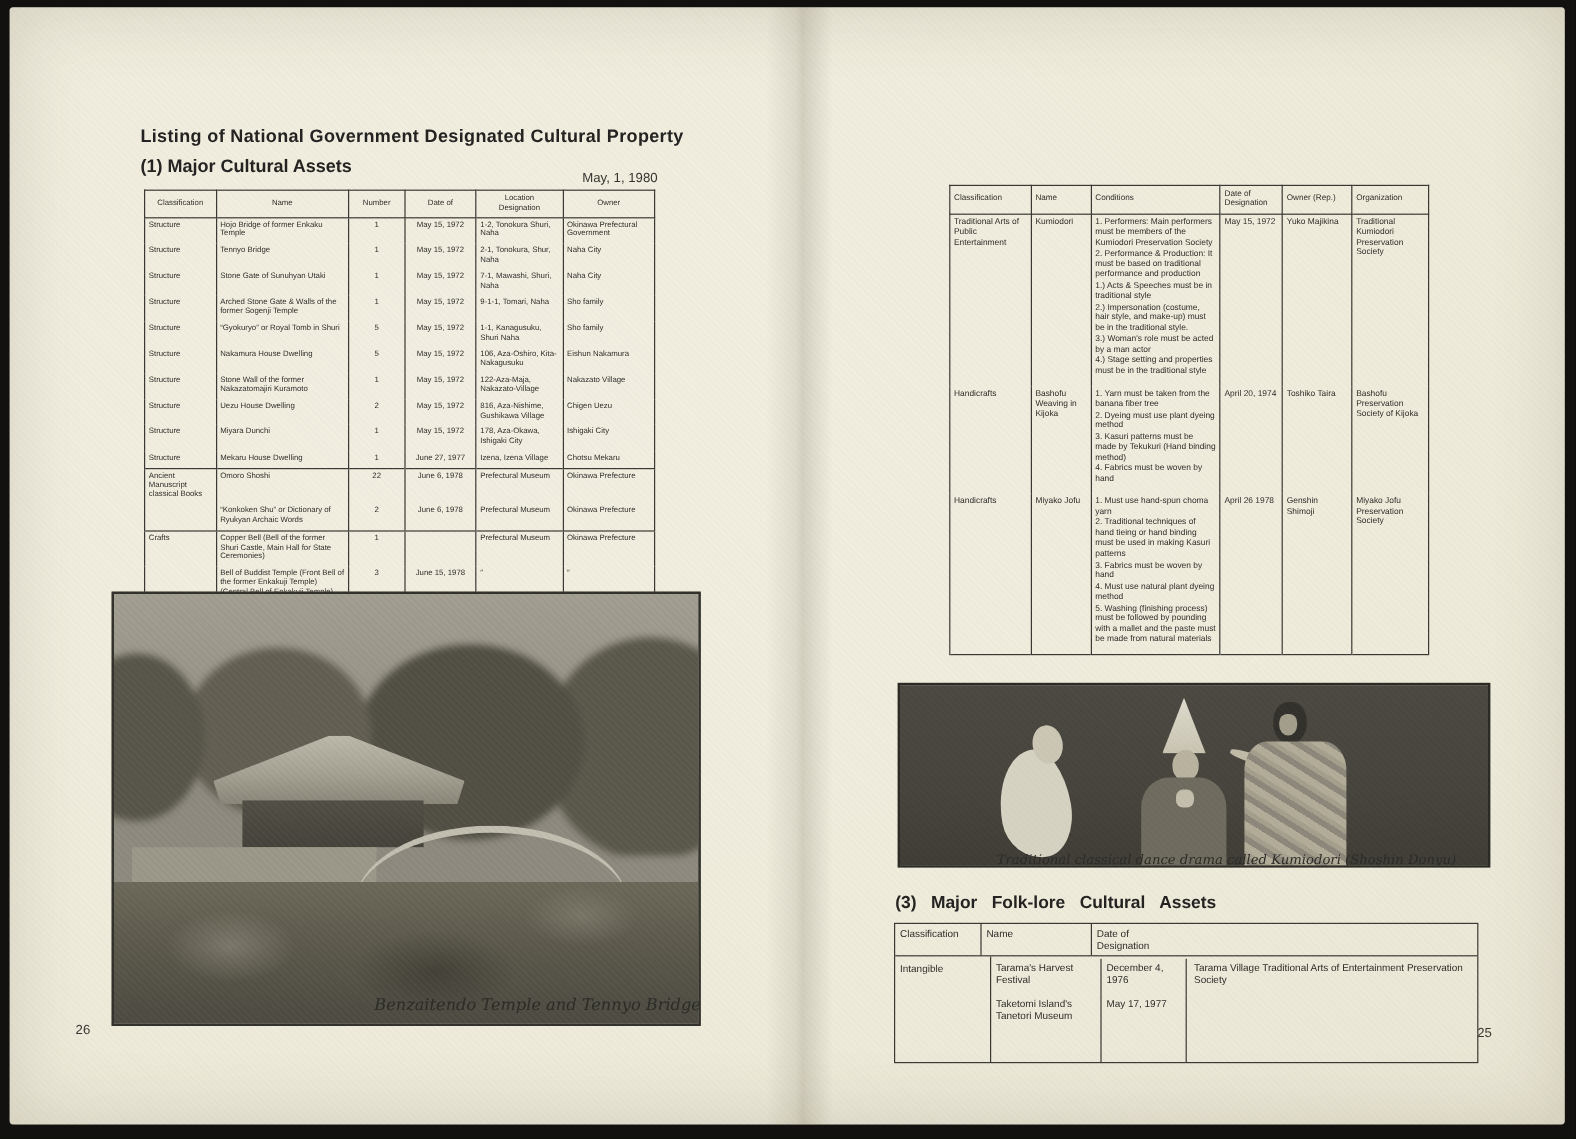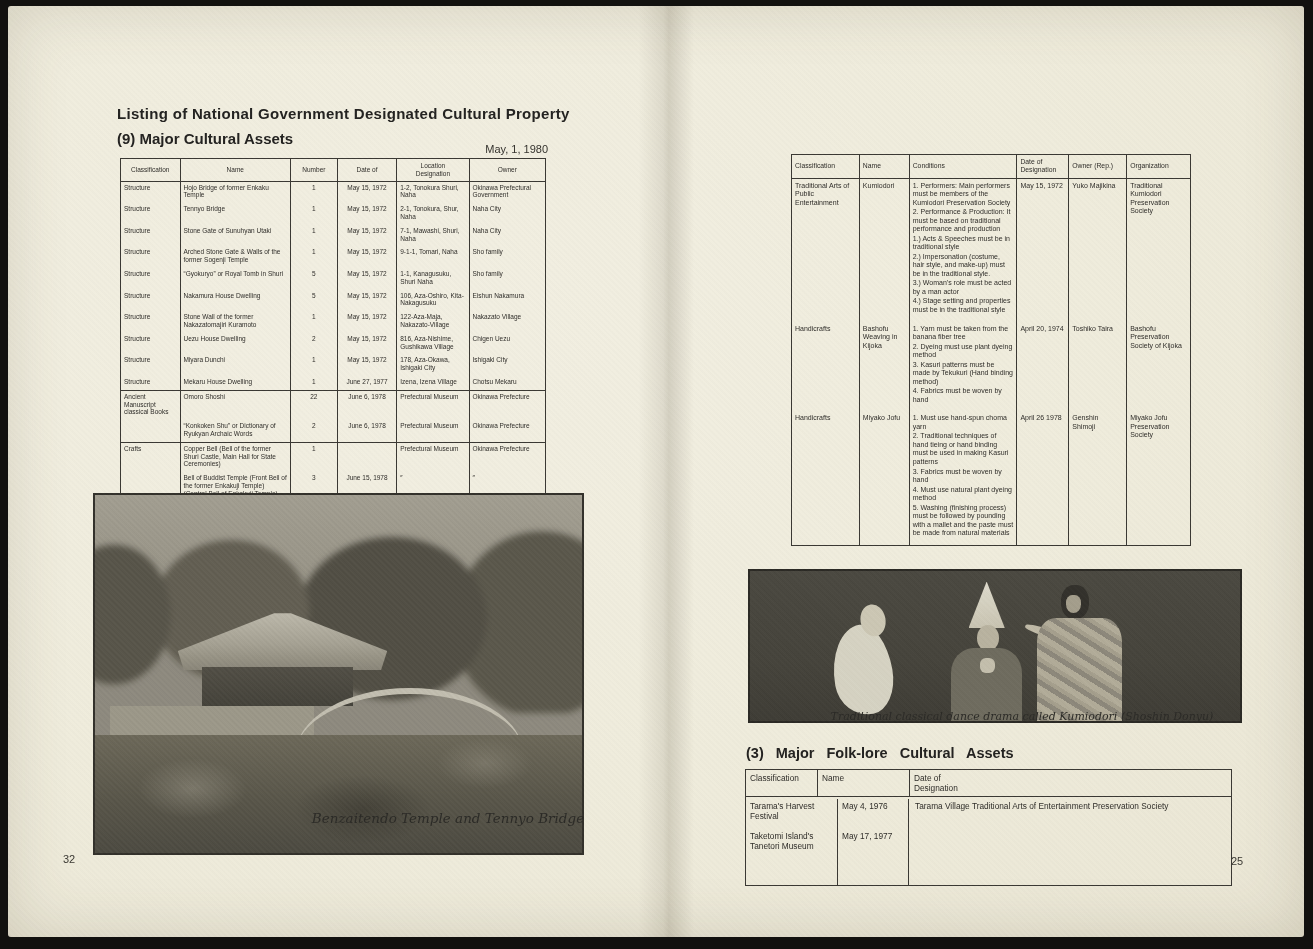--- a/index.html
+++ b/index.html
@@ -54,21 +54,21 @@
   .t3-entry{display:grid;grid-template-columns:92px 71px 1fr;min-height:30px;}
   .t3-name{padding:2px 4px;border-right:1px solid #3a3833;}
   .t3-date{padding:2px 4px;border-right:1px solid #3a3833;}
   .t3-soc{padding:2px 6px;}
   
   .t3-entries{min-height:86px;}
   .t3-entry:last-child{flex:1;}
 
   
   .caption{font-family:"DejaVu Serif","Liberation Serif",serif;font-style:italic;font-size:13.5px;color:#2b2a26;text-align:center;}
-  .caption-left{left:230px;top:804px;width:420px;}
+  .caption-left{left:230px;top:824px;width:420px;}
   .caption-right{left:788px;top:704px;width:452px;font-size:11px;}
 
   
   .photo-left{left:85px;top:487px;width:487px;height:358px;background:#8e8a7e;border:2px solid #33312b;overflow:hidden;}
   .pl-sky{position:absolute;left:0;top:0;right:0;height:42%;background:linear-gradient(180deg,#a29e91,#918d80);}
   .pl-trees{position:absolute;left:-5%;top:6%;width:110%;height:55%;filter:blur(3px);background:
     radial-gradient(ellipse 18% 60% at 8% 50%,#575449 0%,#575449 58%,rgba(0,0,0,0) 60%),
     radial-gradient(ellipse 26% 64% at 30% 48%,#625e52 0%,#625e52 55%,rgba(0,0,0,0) 57%),
     radial-gradient(ellipse 30% 70% at 60% 52%,#514e44 0%,#514e44 58%,rgba(0,0,0,0) 60%),
     radial-gradient(ellipse 28% 80% at 88% 55%,#5a574b 0%,#5a574b 58%,rgba(0,0,0,0) 60%);}
@@ -107,21 +107,21 @@
   .fr-r-arm{position:absolute;left:56%;top:40%;width:12%;height:5%;background:#c0baa7;border-radius:40%;transform:rotate(18deg);}
 </style>
 </head>
 <body>
 
 <div class="scan">
   <div class="spread">
     <div class="fold"></div>
 
     <div class="abs title-main">Listing of National Government Designated Cultural Property</div>
-    <div class="abs title-sec1">(9) Major Cultural Assets</div>
+    <div class="abs title-sec1">(1) Major Cultural Assets</div>
     <div class="abs date-note">May, 1, 1980</div>
 
     <table class="abs t1">
       <colgroup>
         <col style="width:14%">
           <col style="width:26%">
           <col style="width:11%">
         <col style="width:14%">
           <col style="width:17%">
           <col style="width:18%">
@@ -267,21 +267,21 @@
       <div class="pl-trees"></div>
       <div class="pl-roof"></div>
       <div class="pl-building"></div>
       <div class="pl-wall"></div>
       <div class="pl-bridge"></div>
       <div class="pl-fg"></div>
       <div class="pl-mottle"></div>
       <div class="grain"></div>
     </div>
     <div class="abs caption caption-left">Benzaitendo Temple and Tennyo Bridge</div>
-    <div class="abs pagenum-left">32</div>
+    <div class="abs pagenum-left">26</div>
 
 
     <table class="abs t2">
       <colgroup>
         <col style="width:17%">
           <col style="width:12.5%">
           <col style="width:27%">
         <col style="width:13%">
           <col style="width:14.5%">
           <col style="width:16%">
@@ -364,25 +364,26 @@
     <div class="abs title-sec3">(3) Major Folk-lore Cultural Assets</div>
 
     <div class="abs t3">
       <div class="t3-head">
         <div>Classification</div>
         <div>Name</div>
         <div>Date of
 Designation</div>
       </div>
       <div class="t3-body">
+        <div class="t3-class">Intangible</div>
         <div class="t3-entries">
 
         <div class="t3-entry">
               <div class="t3-name">Tarama's Harvest Festival</div>
-              <div class="t3-date">May 4, 1976</div>
+              <div class="t3-date">December 4, 1976</div>
               <div class="t3-soc">Tarama Village Traditional Arts of Entertainment Preservation Society</div>
             </div>
             <div class="t3-entry">
               <div class="t3-name">Taketomi Island's Tanetori Museum</div>
               <div class="t3-date">May 17, 1977</div>
             </div>
           </div>
       </div>
     </div>
 

